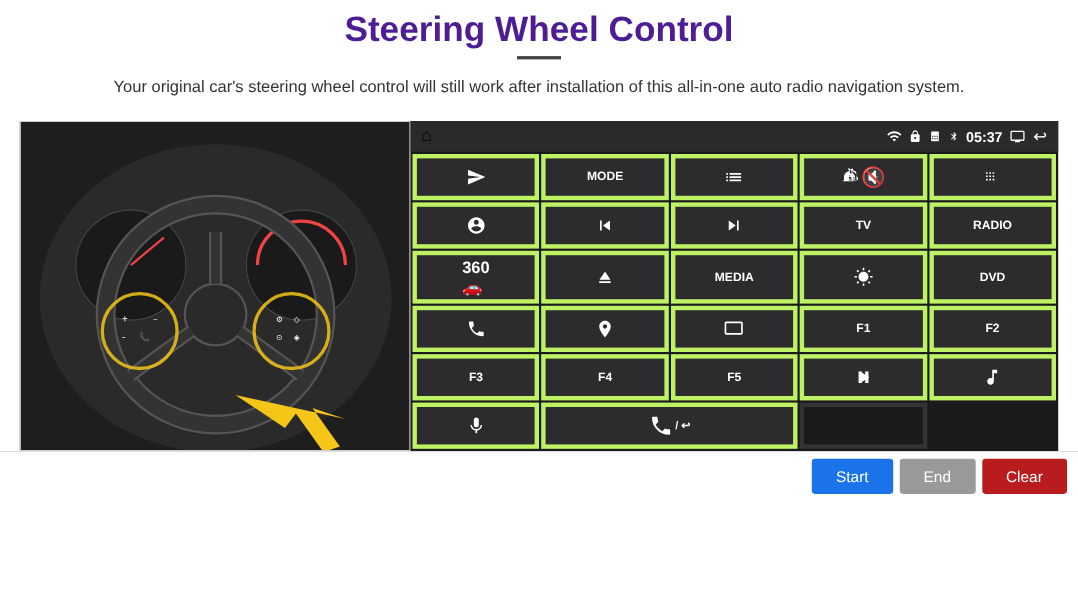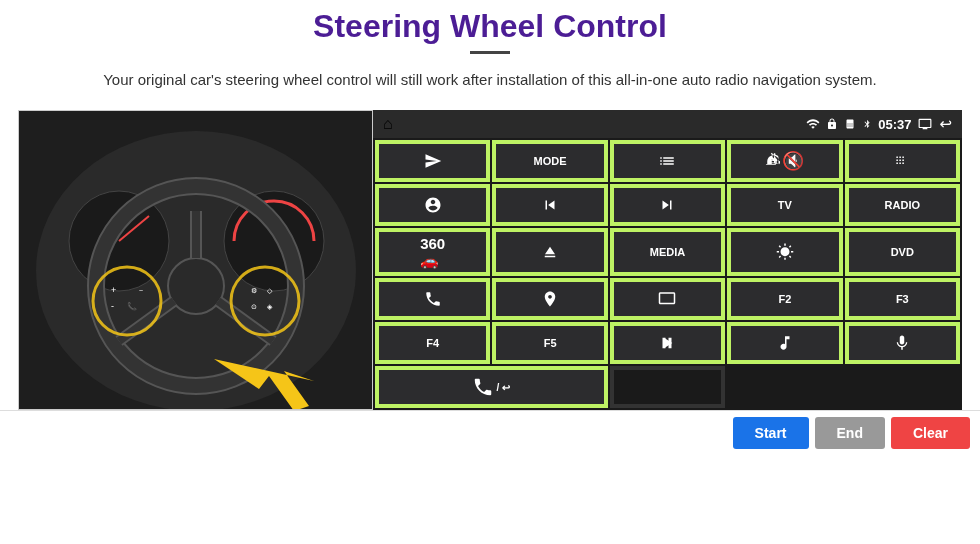--- a/index.html
+++ b/index.html
@@ -107,29 +107,29 @@
       justify-content: flex-end;
       gap: 6px;
       padding: 6px 10px;
       background: #fff;
       border-top: 1px solid #ddd;
     }
 
     .action-btn {
       padding: 8px 22px;
       font-size: 14px;
-      font-weight: bold;
+      font-weight: normal;
       border: none;
       border-radius: 3px;
       cursor: pointer;
     }
 
     .btn-start { background: #1a73e8; color: #fff; }
     .btn-end   { background: #999; color: #fff; }
-    .btn-clear { background: #ef4444; color: #fff; }
+    .btn-clear { background: #b91c1c; color: #fff; }
 
     
     .sw-container {
       width: 100%;
       height: 100%;
     }
   </style>
 </head>
 <body>
 
@@ -280,20 +280,21 @@
       <div class="btn-cell">
         <svg viewBox="0 0 24 24">
             <path d="M12 2C8.13 2 5 5.13 5 9c0 5.25 7 13 7 13s7-7.75 7-13c0-3.87-3.13-7-7-7zm0 9.5c-1.38 0-2.5-1.12-2.5-2.5s1.12-2.5 2.5-2.5 2.5 1.12 2.5 2.5-1.12 2.5-2.5 2.5z"></path>
           </svg>
       </div>
       <div class="btn-cell">
         <svg viewBox="0 0 24 24">
             <path d="M21 3H3c-1.1 0-2 .9-2 2v12c0 1.1.9 2 2 2h18c1.1 0 2-.9 2-2V5c0-1.1-.9-2-2-2zm0 14H3V5h18v12z"></path>
           </svg>
       </div>
+      <div class="btn-cell">F1</div>
 
       <div class="btn-cell">F2</div>
       <div class="btn-cell">F3</div>
       <div class="btn-cell">F4</div>
       <div class="btn-cell">F5</div>
       <div class="btn-cell">
         <svg viewBox="0 0 24 24">
             <path d="M8 5v14l11-7z"></path>
             <path d="M6 19h4V5H6v14zm8-14v14h4V5h-4z"></path>
           </svg>

